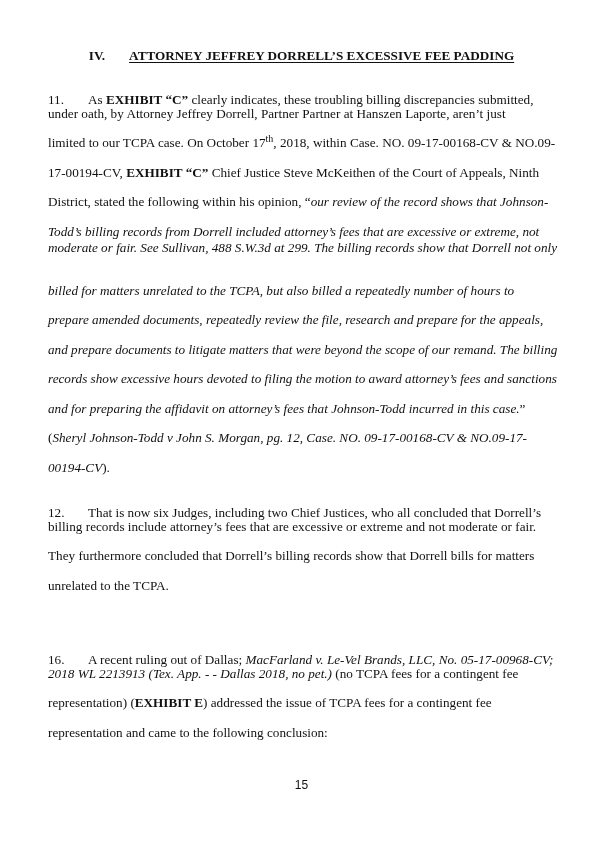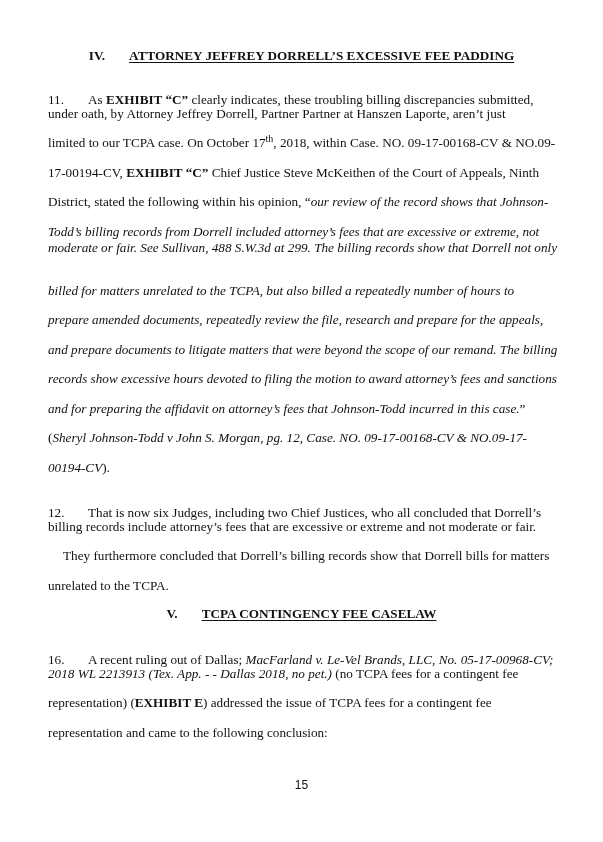--- a/index.html
+++ b/index.html
@@ -52,27 +52,24 @@
     <div class="line" style="top:342px;"><i>and prepare documents to litigate matters that were beyond the scope of our remand. The billing</i></div>
     <div class="line" style="top:371px;"><i>records show excessive hours devoted to filing the motion to award attorney’s fees and sanctions</i></div>
     <div class="line" style="top:401px;"><i>and for preparing the affidavit on attorney’s fees that Johnson-Todd incurred in this case.</i><span>”</span></div>
     <div class="line" style="top:430px;"><span>(</span><i>Sheryl Johnson-Todd v John S. Morgan, pg. 12, Case. NO. 09-17-00168-CV &amp; NO.09-17-</i></div>
     <div class="line" style="top:460px;"><i>00194-CV</i><span>).</span></div>
   </div>
 
   <div>
     <div class="line" style="top:489px;"><span class="pnum">12.</span><span>That is now six Judges, including two Chief Justices, who all concluded that Dorrell’s</span></div>
     <div class="line" style="top:519px;"><span>billing records include attorney’s fees that are excessive or extreme and not moderate or fair.</span></div>
-    <div class="line" style="top:548px;margin-left:15px;"><span>They furthermore concluded that Dorrell’s billing records show that Dorrell bills for matters</span></div>
+    <div class="line" style="top:548px;"><span>They furthermore concluded that Dorrell’s billing records show that Dorrell bills for matters</span></div>
     <div class="line" style="top:578px;"><span>unrelated to the TCPA.</span></div>
   </div>
 
-  <div class="heading" style="top:606px;">
-    <span class="num">V.</span><span class="title">TCPA CONTINGENCY FEE CASELAW</span>
-  </div>
 
   <div>
     <div class="line" style="top:636px;"><span class="pnum">16.</span><span>A recent ruling out of Dallas; </span><i>MacFarland v. Le-Vel Brands, LLC, No. 05-17-00968-CV;</i></div>
     <div class="line" style="top:666px;"><i>2018 WL 2213913 (Tex. App. - - Dallas 2018, no pet.)</i><span> (no TCPA fees for a contingent fee</span></div>
     <div class="line" style="top:695px;"><span>representation) (</span><b>EXHIBIT E</b><span>) addressed the issue of TCPA fees for a contingent fee</span></div>
     <div class="line" style="top:725px;"><span>representation and came to the following conclusion:</span></div>
   </div>
 
   <div class="pagenum">15</div>
 </div>

